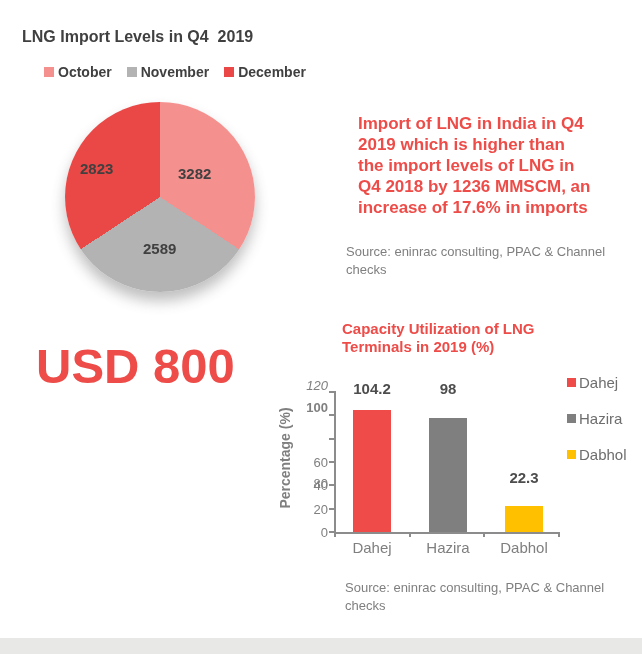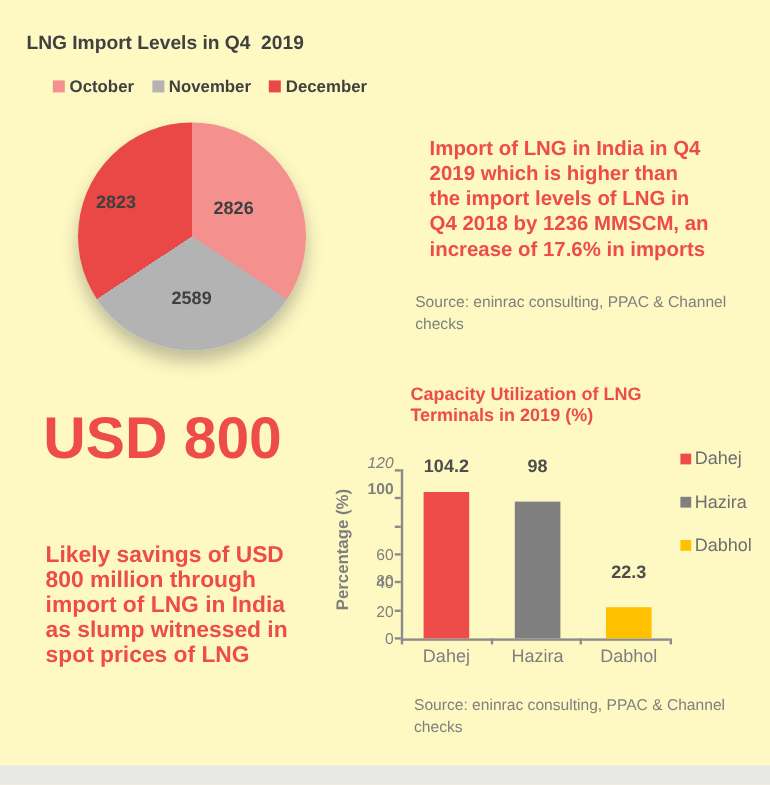--- a/index.html
+++ b/index.html
@@ -1,19 +1,19 @@
 <!DOCTYPE html>
 <html><head>
 <meta charset="utf-8">
 <style>
   * { margin:0; padding:0; box-sizing:border-box; }
   html,body { background:#e8e8e6; }
   #stage {
     position:relative; width:642px; height:638px;
-    background:#fef9c3; overflow:hidden;
+    background:#ffffff; overflow:hidden;
     font-family:"Liberation Sans", sans-serif;
   }
   .abs { position:absolute; }
 
   
   .pie-title { left:22px; top:28px; font-size:16px; font-weight:bold; color:#404040; white-space:pre; }
   .pie-legend { left:44px; top:64px; display:flex; gap:15px; align-items:center; }
   .legend-item { display:flex; align-items:center; }
   .legend-swatch { width:10px; height:10px; margin-right:4px; flex:none; }
   .legend-label { font-size:14px; font-weight:bold; color:#404040; white-space:nowrap; }
@@ -76,44 +76,37 @@
       <span class="legend-label">November</span>
     </div>
     <div class="legend-item">
       <span class="legend-swatch" style="background: rgb(233, 72, 70);"></span>
       <span class="legend-label">December</span>
     </div>
   </div>
 
   <div id="pie" class="abs" style="background: conic-gradient(rgb(244, 145, 143) 0deg, rgb(244, 145, 143) 123.496deg, rgb(179, 179, 179) 123.496deg, rgb(179, 179, 179) 236.635deg, rgb(233, 72, 70) 236.635deg, rgb(233, 72, 70) 360deg);"></div>
   <span id="pie-val-dec" class="pie-val">2823</span>
-  <span id="pie-val-oct" class="pie-val">2826</span>
+  <span id="pie-val-oct" class="pie-val">3282</span>
   <span id="pie-val-nov" class="pie-val">2589</span>
 
   <div class="abs stat-top-body">
     <div>Import of LNG in India in Q4</div>
     <div>2019 which is higher than</div>
     <div>the import levels of LNG in</div>
     <div>Q4 2018 by 1236 MMSCM, an</div>
     <div>increase of 17.6% in imports</div>
   </div>
   <div class="abs source-top">
     <div>Source: eninrac consulting, PPAC &amp; Channel</div>
     <div>checks</div>
   </div>
 
   <div class="abs stat-bottom-headline">
     <div>USD 800</div>
-  </div>
-  <div class="abs stat-bottom-body">
-    <div>Likely savings of USD</div>
-    <div>800 million through</div>
-    <div>import of LNG in India</div>
-    <div>as slump witnessed in</div>
-    <div>spot prices of LNG</div>
   </div>
 
   <div class="abs bar-title">
     <div>Capacity Utilization of LNG</div>
     <div>Terminals in 2019 (%)</div>
   </div>
 
   <div class="abs ylabel">Percentage (%)</div>
 
   <div class="abs y-axis"></div>

